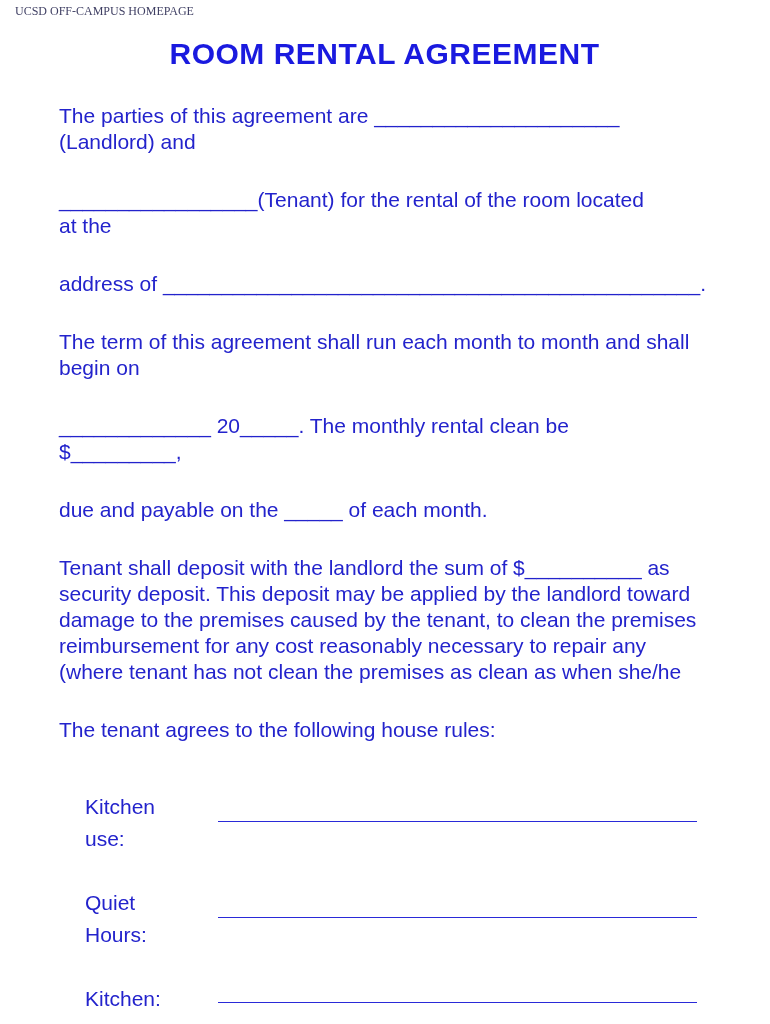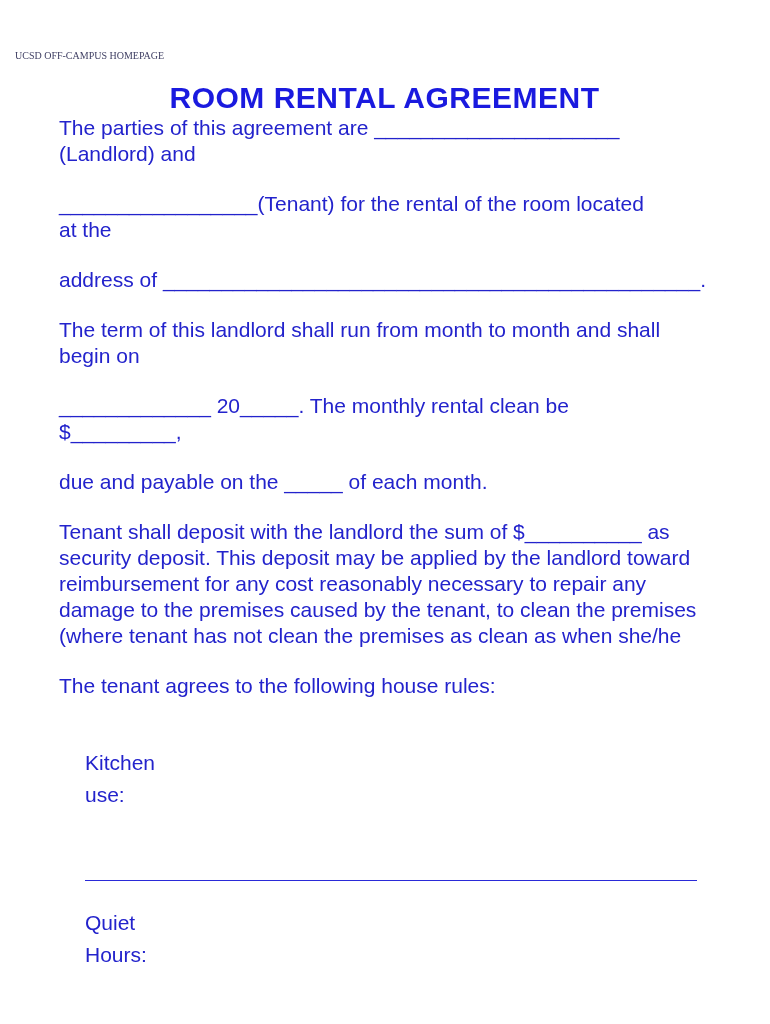--- a/index.html
+++ b/index.html
@@ -17,52 +17,51 @@
   .page {
     position: relative;
     width: 770px;
     height: 1024px;
     background: var(--page-bg);
     padding: 4px 60px 0 59px;
     overflow: hidden;
   }
   .site-header {
     font-family: "Liberation Serif", serif;
-    font-size: 10px;
+    font-size: 12px;
     line-height: 15px;
     color: var(--header-text);
     margin-left: -44px;
-    margin-top: 44px;
   }
   .doc-title {
     font-size: 30px;
     line-height: 35px;
     font-weight: bold;
     text-align: center;
     color: var(--title-text);
     margin-top: 17px;
     letter-spacing: 0.5px;
   }
   .body-text {
     color: var(--body-text);
     font-size: 21px;
+    margin-top: 32px;
   }
   .para {
     line-height: 26px;
     margin-bottom: 24px;
     white-space: nowrap;
   }
   .para:first-of-type { margin-top: 21px; }
   .rules-section { margin-top: 48px; }
   .rule-row {
     display: flex;
     margin-left: 26px;
     margin-bottom: 26px;
     line-height: 32px;
-    flex-direction: column;
   }
   .rule-label { flex: 0 0 133px; }
   .rule-line {
     flex: 1;
     margin-right: 13px;
     border-bottom: 1px solid var(--rule-line);
     height: 31px;
   }
   .rule-row.single-line .rule-line { height: 20px; }
 </style>
@@ -83,38 +82,38 @@
   <div class="para body-text">
     <div>_________________(Tenant) for the rental of the room located</div>
     <div>at the</div>
   </div>
 
   <div class="para body-text">
     <div>address of ______________________________________________.</div>
   </div>
 
   <div class="para body-text">
-    <div>The term of this landlord shall run from month to month and shall</div>
+    <div>The term of this agreement shall run each month to month and shall</div>
     <div>begin on</div>
   </div>
 
   <div class="para body-text">
     <div>_____________ 20_____. The monthly rental clean be</div>
     <div>$_________,</div>
   </div>
 
   <div class="para body-text">
     <div>due and payable on the _____ of each month.</div>
   </div>
 
   <div class="para body-text">
     <div>Tenant shall deposit with the landlord the sum of $__________ as</div>
     <div>security deposit. This deposit may be applied by the landlord toward</div>
+    <div>damage to the premises caused by the tenant, to clean the premises</div>
     <div>reimbursement for any cost reasonably necessary to repair any</div>
-    <div>damage to the premises caused by the tenant, to clean the premises</div>
     <div>(where tenant has not clean the premises as clean as when she/he</div>
   </div>
 
   <div class="para body-text">
     <div>The tenant agrees to the following house rules:</div>
   </div>
 
   <div class="rules-section">
 
     <div class="rule-row body-text">

